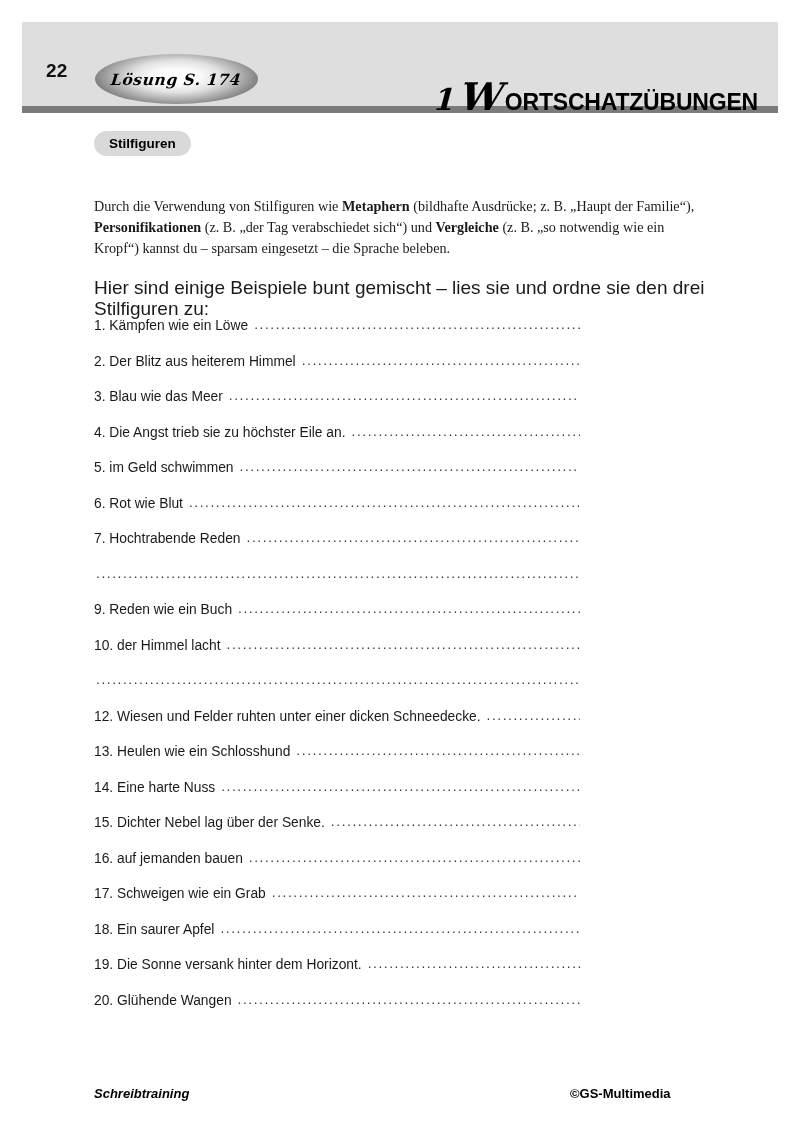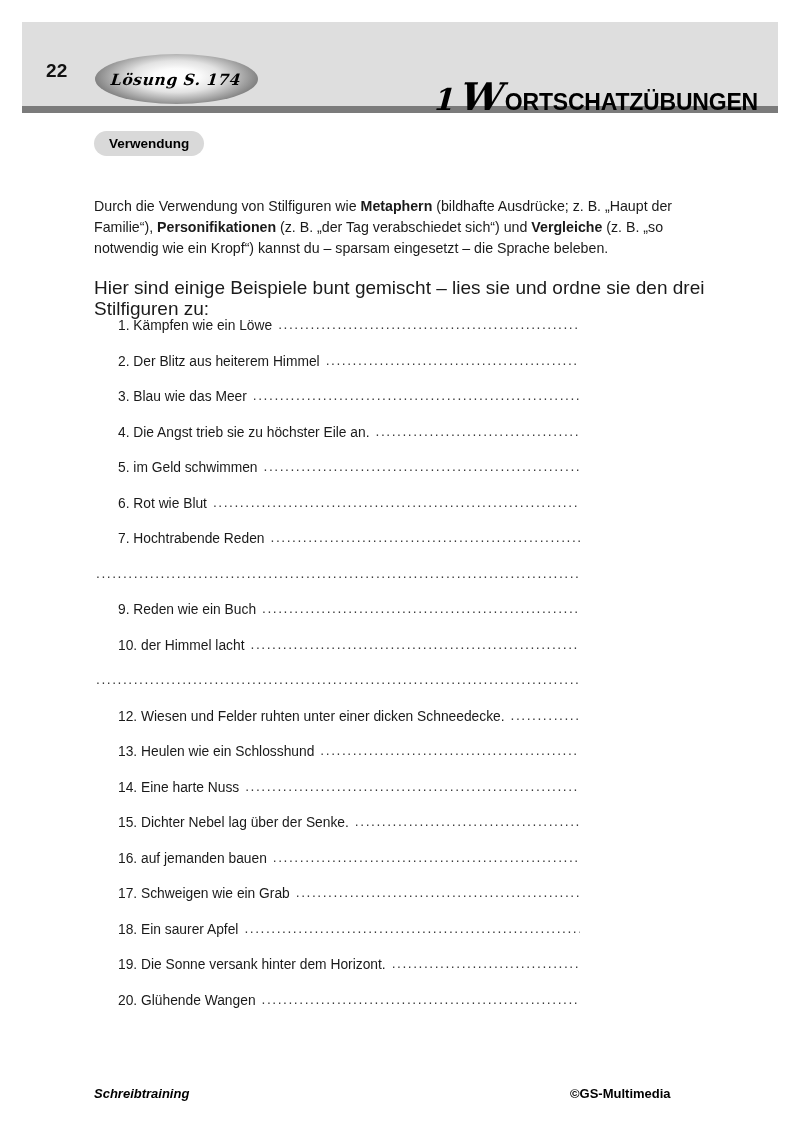--- a/index.html
+++ b/index.html
@@ -146,20 +146,21 @@
     width: 620px;
   }
 
   .intro-para {
     font-size: 14.2px;
     line-height: 21px;
     color: #1a1a1a;
     margin: 0;
     width: 616px;
     text-align: left;
+    font-family: Liberation Serif, serif;
   }
   .intro-para b { font-weight: bold; }
 
   .instruction-para {
     font-size: 19px;
     line-height: 21px;
     color: #1a1a1a;
     margin: 0;
     padding-top: 18px;
   }
@@ -176,21 +177,20 @@
     align-items: baseline;
     height: 35.5px;
     font-size: 13.8px;
     color: #1a1a1a;
     white-space: nowrap;
     overflow: hidden;
   }
   .task-label {
     flex: 0 0 auto;
     padding-right: 4px;
-    margin-left: 24px;
   }
   .task-leader {
     flex: 1 1 auto;
     overflow: hidden;
     white-space: nowrap;
     color: #3a3a3a;
     font-size: 13.8px;
     letter-spacing: 1.55px;
     margin-left: 2px;
     position: relative;
@@ -243,21 +243,21 @@
     <span class="solution-oval-text">Lösung S. 174</span>
   </div>
 
   <div class="header-title">
     <span class="title-num">1</span>
     <span class="title-cap">W</span>
     <span class="title-rest">ORTSCHATZÜBUNGEN</span>
   </div>
 
   <div class="topic-badge">
-    <span>Verwendung</span>
+    <span>Stilfiguren</span>
   </div>
 
   <div class="body-area">
     <p class="intro-para"><span>Durch die Verwendung von Stilfiguren wie </span><b>Metaphern</b><span> (bildhafte Ausdrücke; z. B. „Haupt der Familie“), </span><b>Personifikationen</b><span> (z. B. „der Tag verabschiedet sich“) und </span><b>Vergleiche</b><span> (z. B. „so notwendig wie ein Kropf“) kannst du – sparsam eingesetzt – die Sprache beleben.</span></p>
     <p class="instruction-para">Hier sind einige Beispiele bunt gemischt – lies sie und ordne sie den drei Stilfiguren zu:</p>
   </div>
 
   <div class="task-list">
       <div class="task-row">
         <span class="task-label">1. Kämpfen wie ein Löwe</span>

